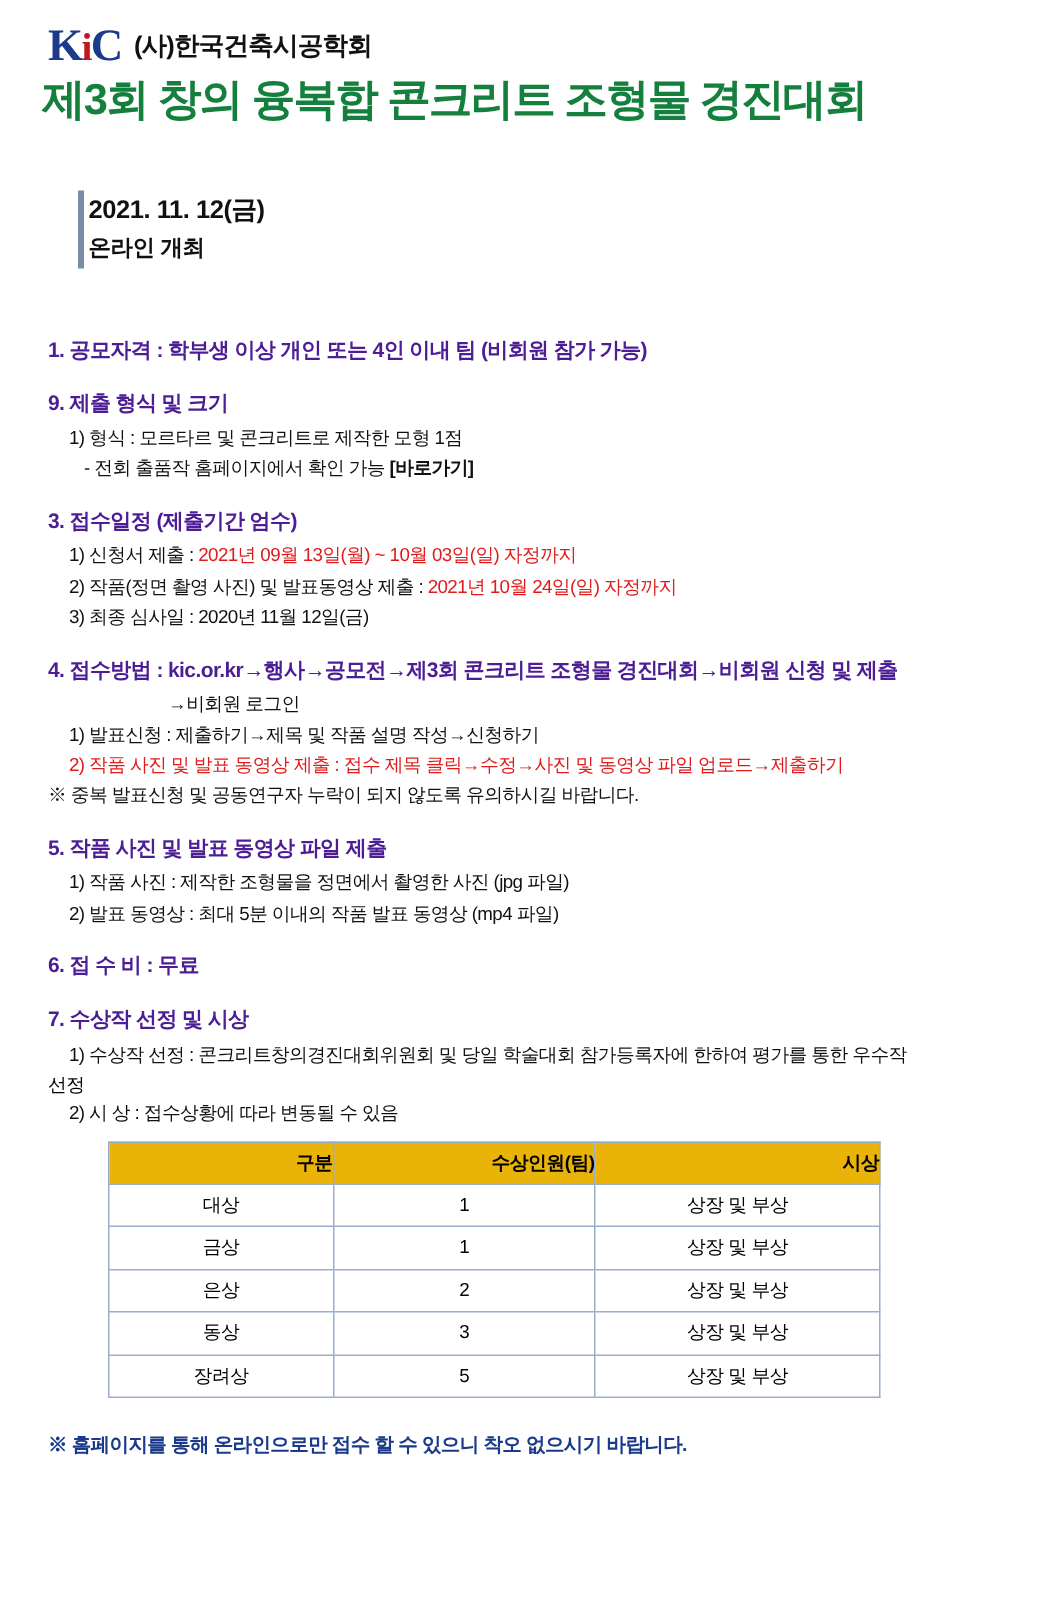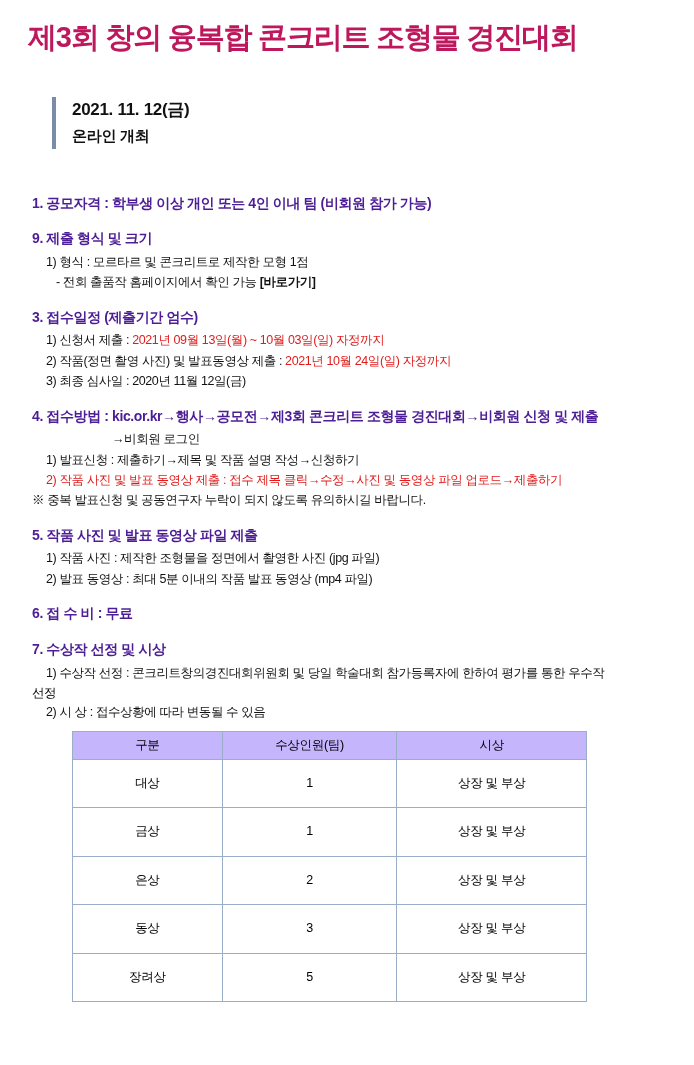--- a/index.html
+++ b/index.html
@@ -45,30 +45,30 @@
     font-size: 17px;
     font-weight: bold;
     color: #111111;
     letter-spacing: -0.5px;
     padding-bottom: 2px;
   }
   .main-title {
     margin: 6px 0 0 10px;
     font-size: 29px;
     font-weight: bold;
-    color: #be185d;
+    color: #15803d;
     letter-spacing: -1.2px;
     line-height: 1.2;
   }
 
   
   .date-block {
     margin: 42px 0 0 34px;
     border-left: 4px solid #7b8ca8;
-    padding-left: 16px;
+    padding-left: 3px;
   }
   .date-main {
     font-size: 17px;
     font-weight: bold;
     color: #111111;
     letter-spacing: -0.3px;
     line-height: 1.55;
   }
   .date-sub {
     font-size: 15px;
@@ -105,50 +105,54 @@
   .note { color: #111111; padding-left: 0px; }
 
   
   .award-table {
     margin: 8px 0 0 40px;
     border-collapse: collapse;
     width: 515px;
     font-size: 12.5px;
   }
   .award-table th {
-    background: #c4b5fd;
+    background: #eab308;
     border: 1px solid #9aaec9;
-    font-weight: normal;
+    font-weight: bold;
     padding: 4px 0;
-    text-align: center;
+    text-align: right;
     letter-spacing: -0.3px;
   }
   .award-table td {
     border: 1px solid #9aaec9;
-    padding: 14px 0;
+    padding: 4px 0;
     text-align: center;
     letter-spacing: -0.3px;
   }
   .col-a { width: 150px; }
   .col-b { width: 175px; }
   .col-c { width: 190px; }
 
   .footer-note {
     margin: 22px 0 0 14px;
     font-size: 13px;
     font-weight: bold;
     color: #1b3a8c;
     letter-spacing: -0.4px;
   }
 </style>
 </head>
 <body>
 
 <div class="page">
 
+  <div class="org-line">
+    <div class="logo"><span class="k">K</span><span class="i">i</span><span class="c">C</span></div>
+    <div class="org-name">(사)한국건축시공학회</div>
+  </div>
 
   <div class="main-title">제3회 창의 융복합 콘크리트 조형물 경진대회</div>
 
   <div class="date-block">
     <div class="date-main">2021. 11. 12(금)</div>
     <div class="date-sub">온라인 개최</div>
   </div>
 
   <div class="body">
 
@@ -226,14 +230,15 @@
             <td>장려상</td>
             <td>5</td>
             <td>상장 및 부상</td>
           </tr>
         </tbody>
       </table>
     </div>
 
   </div>
 
+  <div class="footer-note">※ 홈페이지를 통해 온라인으로만 접수 할 수 있으니 착오 없으시기 바랍니다.</div>
 
 </div>
 
 </body></html>

